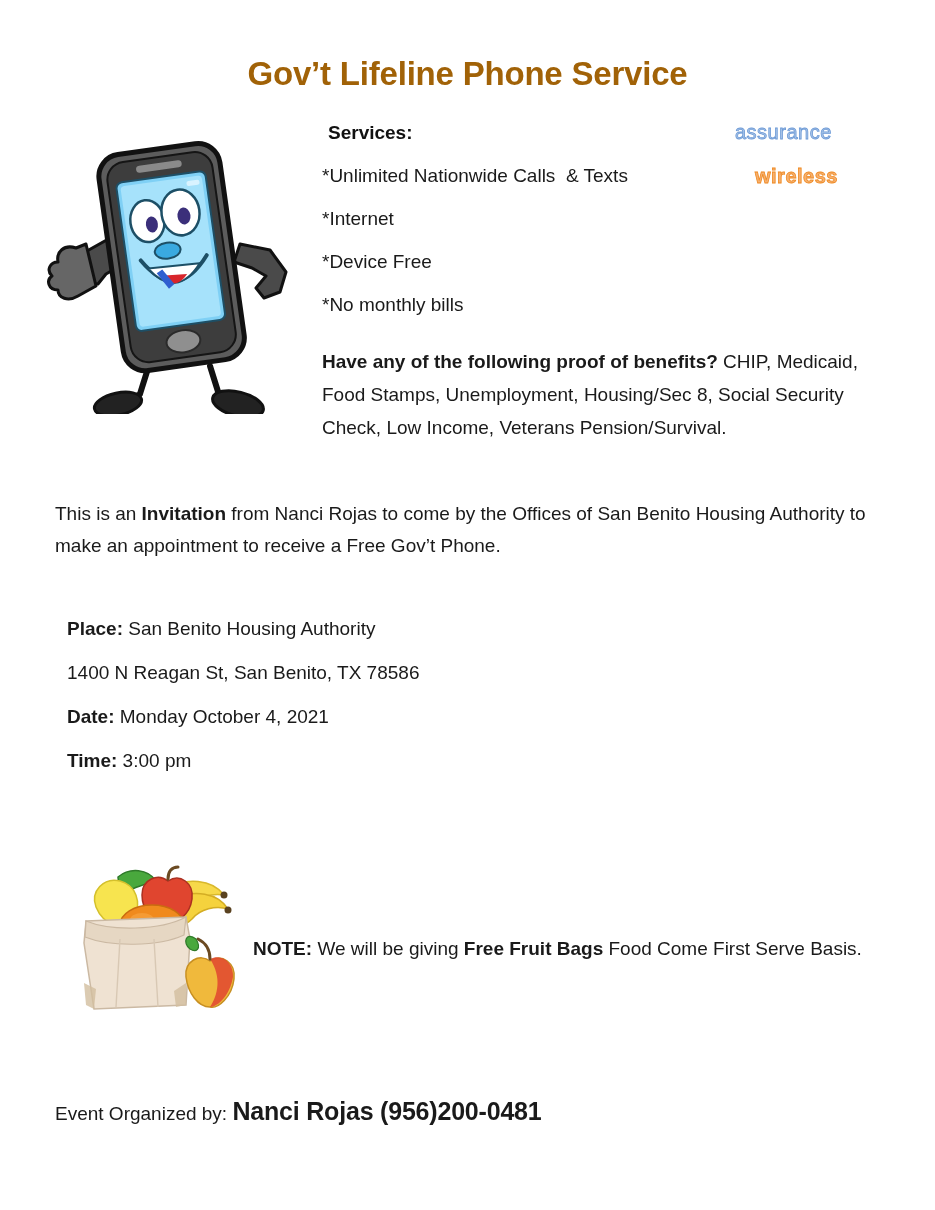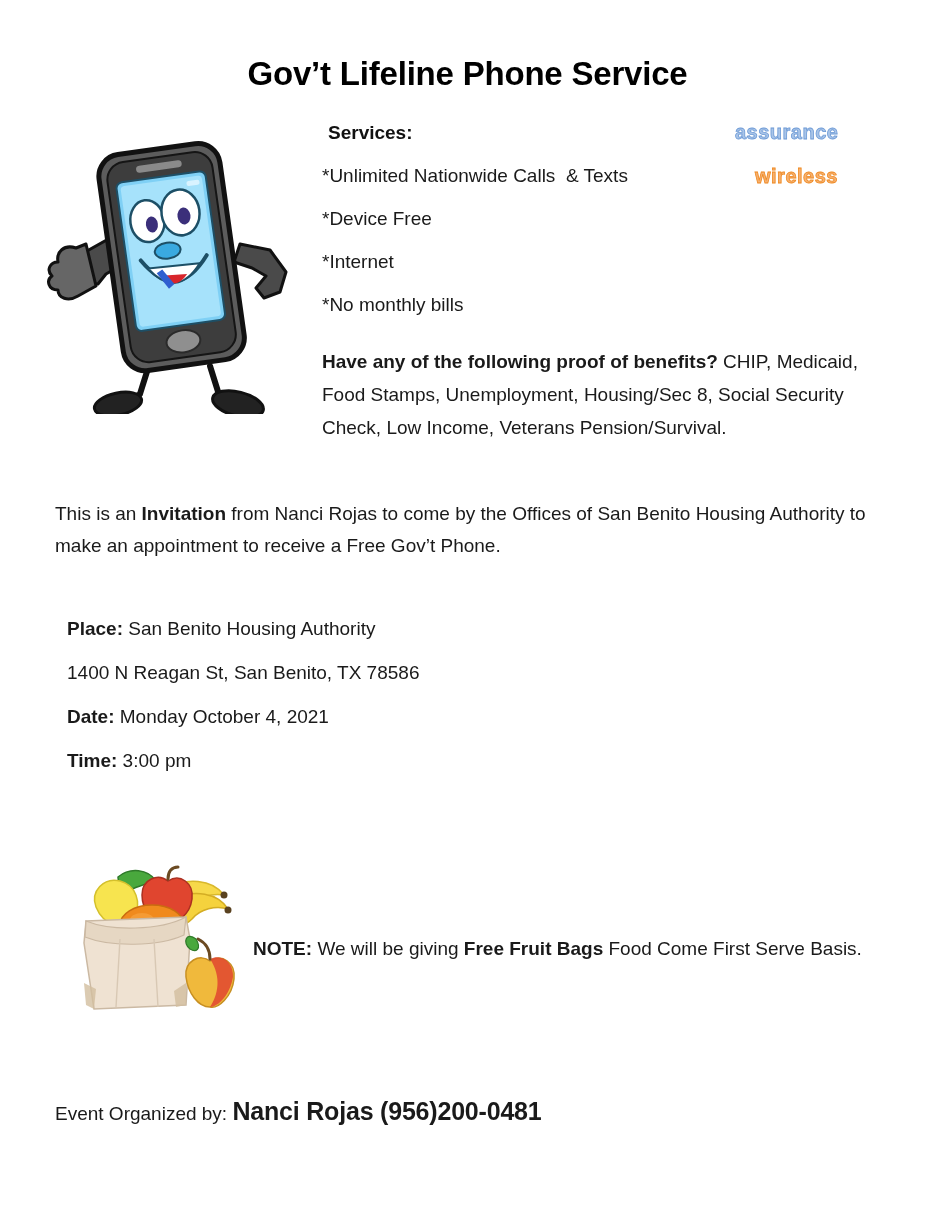--- a/index.html
+++ b/index.html
@@ -25,21 +25,21 @@
   
   .doc-title {
     position: absolute;
     top: 55px;
     left: 0;
     width: 935px;
     text-align: center;
     font-size: 33px;
     font-weight: bold;
     letter-spacing: -0.2px;
-    color: #000000;
+    color: #a16207;
   }
 
   
   .phone-mascot {
     position: absolute;
     left: 42px;
     top: 132px;
     width: 262px;
     height: 282px;
   }
@@ -50,21 +50,21 @@
     position: absolute;
     left: 735px;
     top: 122px;
     width: 160px;
     height: 82px;
     text-align: left;
   }
   .aw-logo .aw-assurance {
     display: block;
     font-size: 20px;
-    font-weight: bold;
+    font-weight: normal;
     letter-spacing: 0.5px;
     color: #a8c4e8;
     -webkit-text-stroke: 0.8px #6d9ad6;
     line-height: 1;
   }
   .aw-logo .aw-wireless {
     display: block;
     margin-top: 24px;
     margin-left: 20px;
     font-size: 20px;
@@ -225,22 +225,22 @@
   </div>
 
   <div class="aw-logo">
     <span class="aw-assurance">assurance</span>
     <span class="aw-wireless">wireless</span>
   </div>
 
   <div class="services">
     <div class="services-heading">Services:</div>
     <div class="services-item">*Unlimited Nationwide Calls  &amp; Texts</div>
+    <div class="services-item">*Internet</div>
     <div class="services-item">*Device Free</div>
-    <div class="services-item">*Internet</div>
     <div class="services-item">*No monthly bills</div>
   </div>
 
   <div class="benefits">
     <div class="benefits-float"></div>
     <b>Have any of the following proof of benefits?</b><span> CHIP, Medicaid, Food Stamps, Unemployment, Housing/Sec 8, Social Security Check, Low Income, Veterans Pension/Survival.</span>
   </div>
 
   <div class="invitation">
     <span>This is an </span><b>Invitation</b><span> from Nanci Rojas to come by the Offices of San Benito Housing Authority to make an appointment to receive a Free Gov’t Phone.</span>

